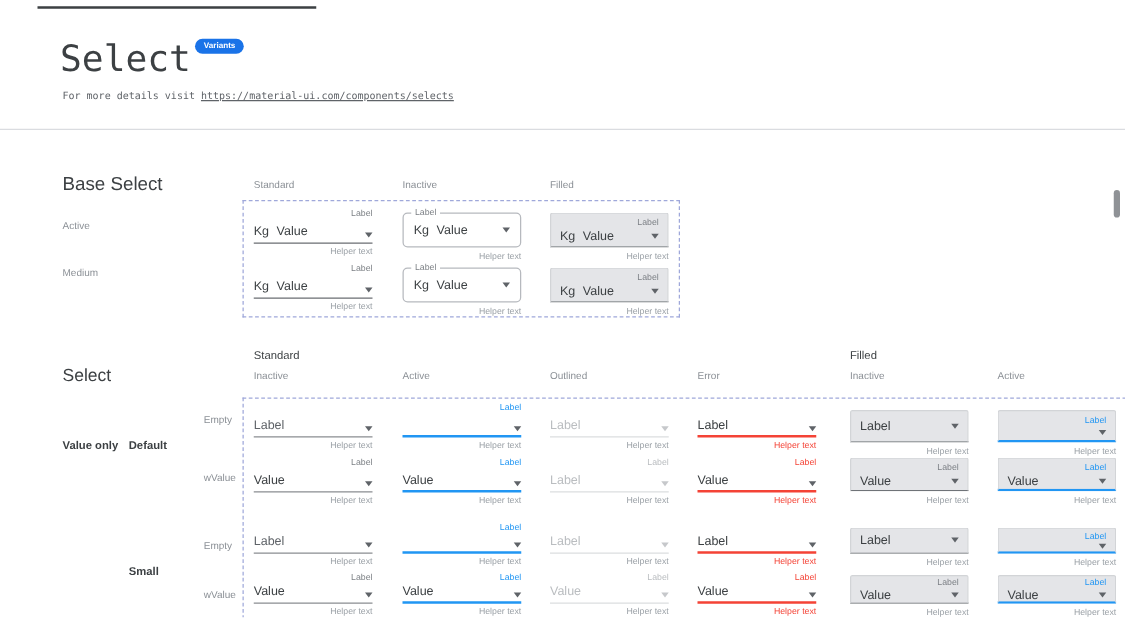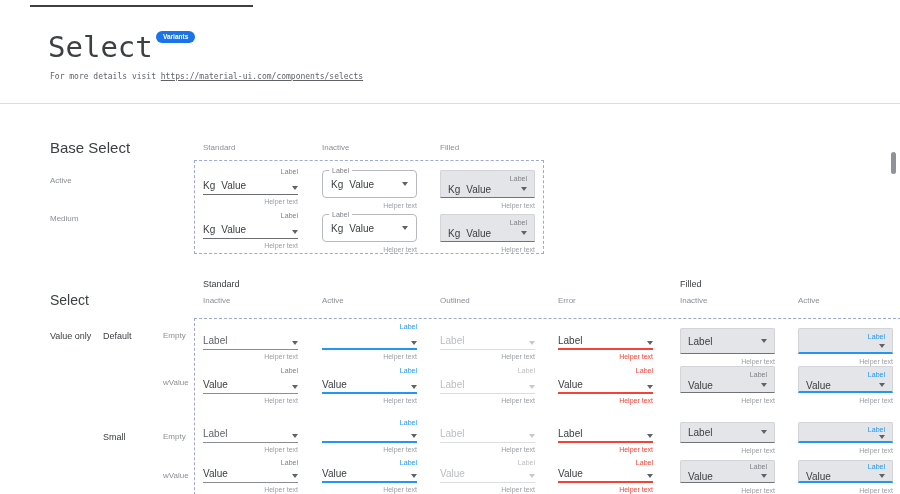--- a/index.html
+++ b/index.html
@@ -16,21 +16,21 @@
             font-size:8px;color:#5f6368;}
   .subtitle a{color:#5f6368;text-decoration:underline;}
   .divider{position:absolute;left:0;top:103px;width:900px;height:1px;background:#dadce0;}
 
   
   .h2{position:absolute;font-size:15px;color:#3c4043;}
   .h2.small{font-size:14px;}
   .colhead{position:absolute;font-size:8px;color:#8b9096;}
   .grouphead{position:absolute;font-size:9px;color:#3c4043;}
   .rowlabel{position:absolute;font-size:8px;color:#8b9096;}
-  .rowlabel.strong{font-size:9px;color:#3c4043;font-weight:normal;}
+  .rowlabel.strong{font-size:9px;color:#3c4043;font-weight:bold;margin-top:20px;}
 
   .dashed{position:absolute;border:1px dashed #9fa8da;}
 
   
   .sel{position:absolute;width:95px;text-align:right;}
   .fl{height:10px;font-size:7px;line-height:10px;color:#7d8186;}
   .fl.c-blue{color:#2196f3;} .fl.c-red{color:#f44336;} .fl.c-dis{color:#babdc0;}
   .vr{display:flex;justify-content:space-between;align-items:flex-end;box-sizing:border-box;
       height:18px;padding-bottom:3px;border-bottom:1px solid #8a8d91;font-size:10px;color:#3c4043;}
   .dense .vr{height:15px;}

